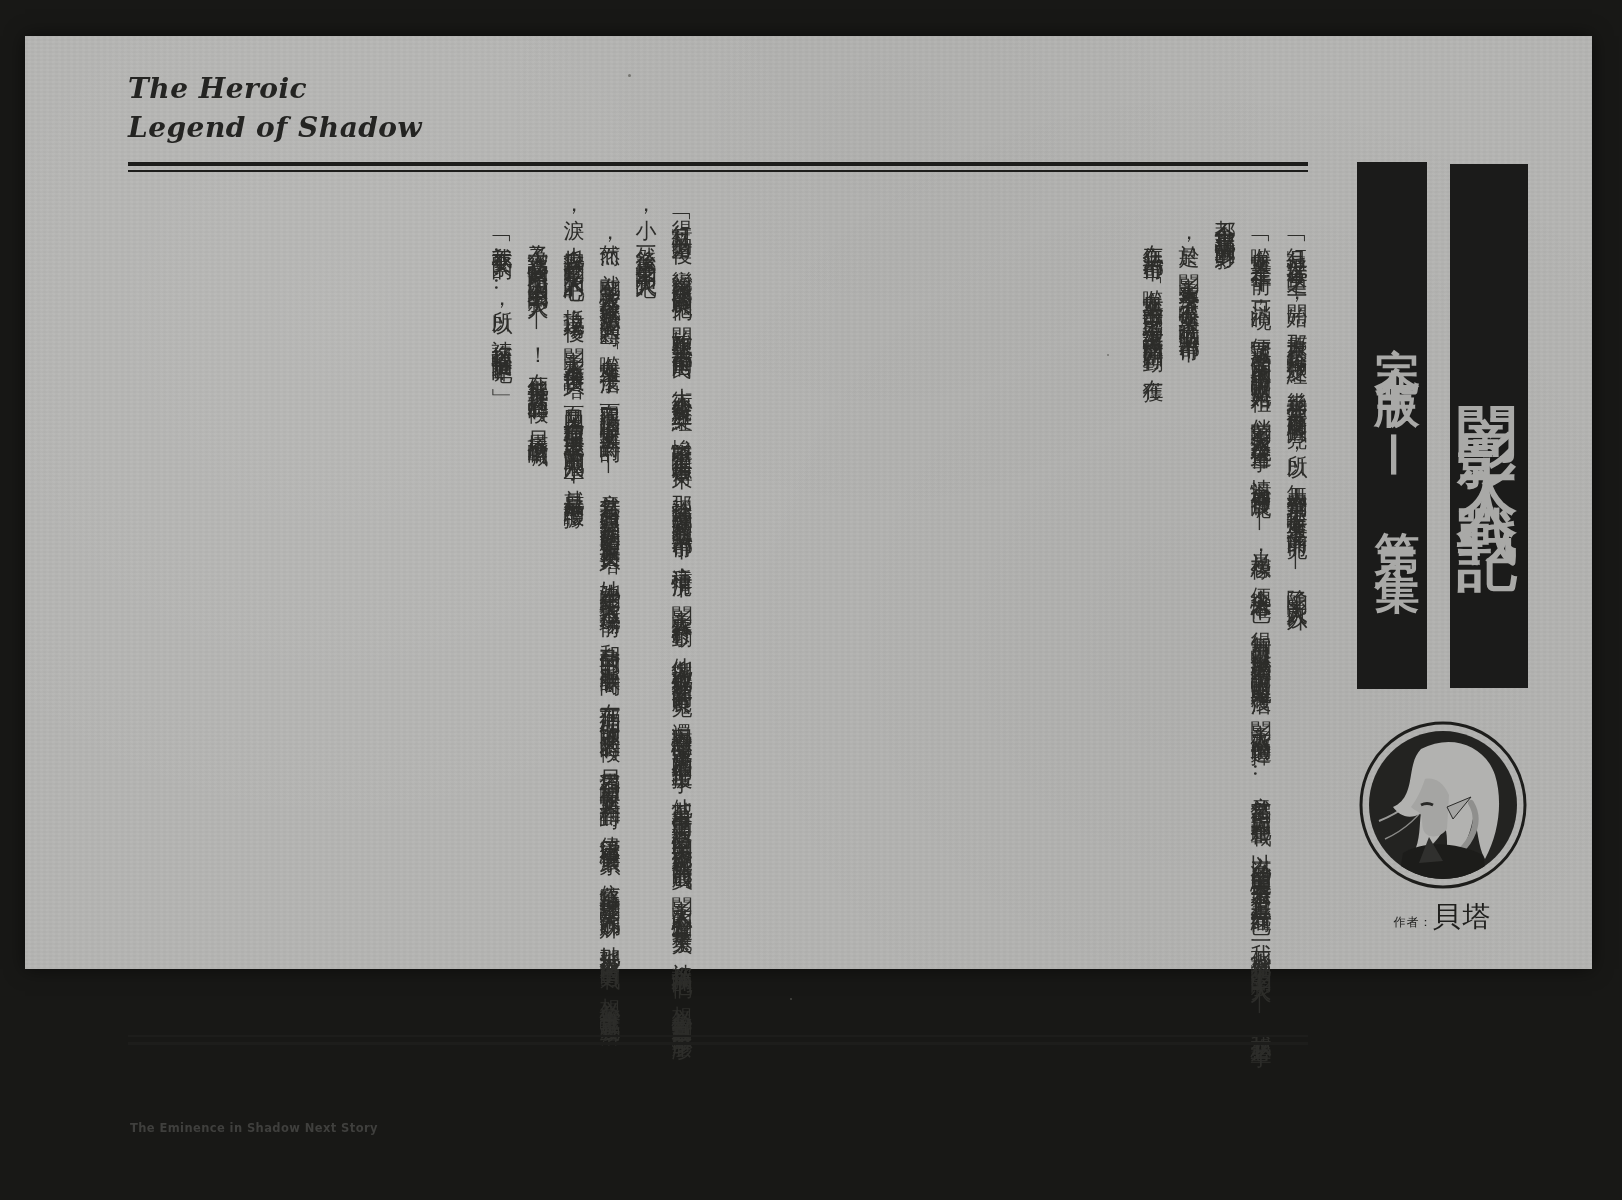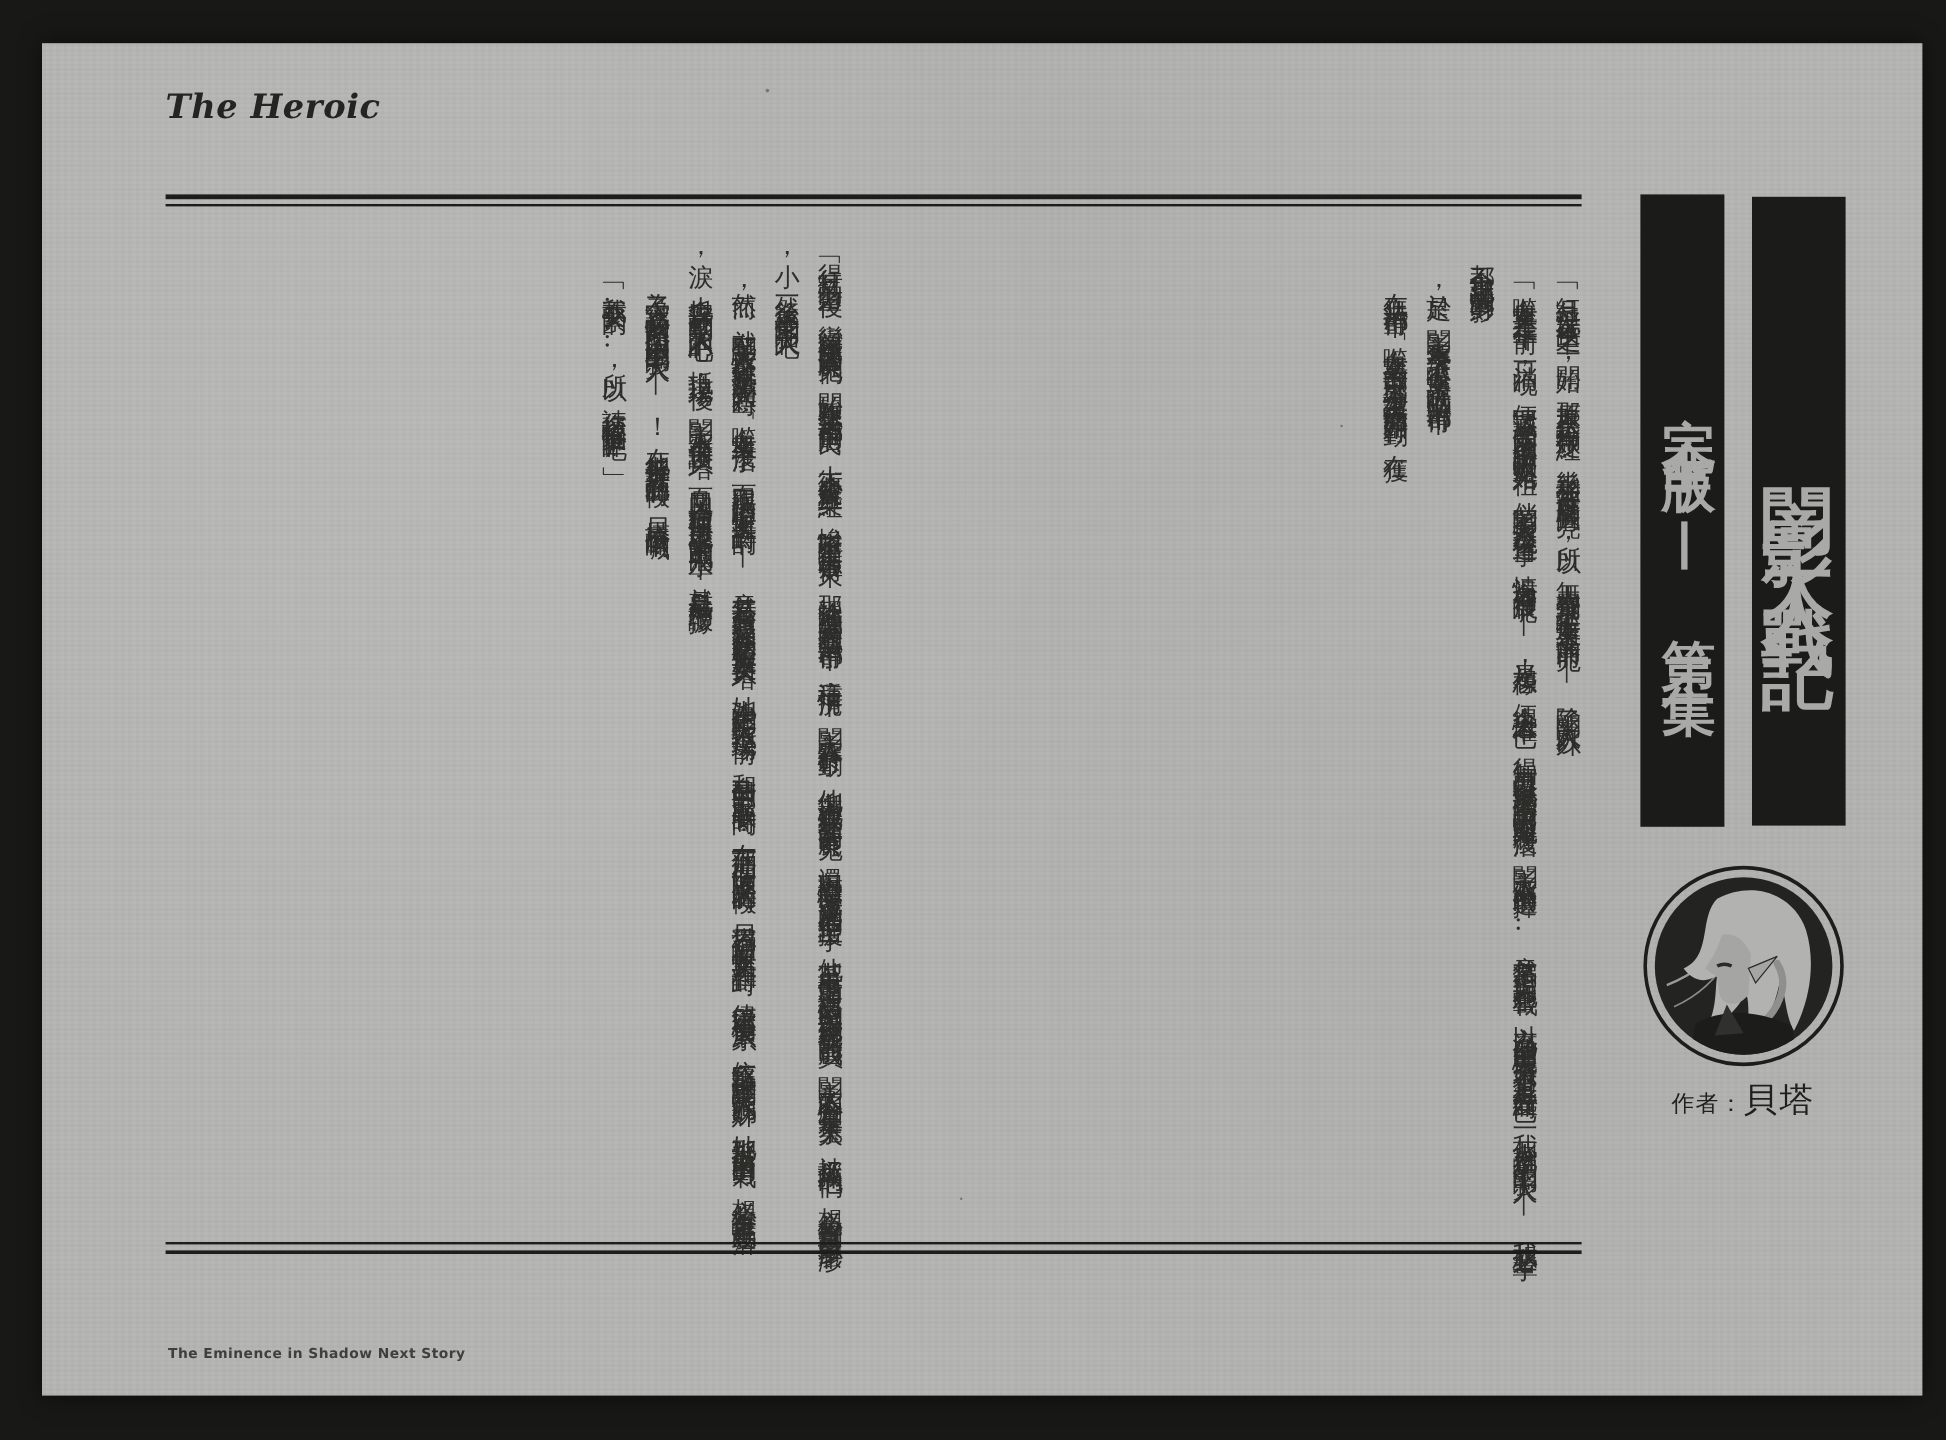--- a/index.html
+++ b/index.html
@@ -6,22 +6,22 @@
   html, body { width: 1622px; height: 1200px; }
   body {
     background: #181816;
     font-family: "DejaVu Sans", sans-serif;
     position: relative;
     overflow: hidden;
   }
   
   .paper {
     position: absolute;
-    left: 35px; top: 36px;
-    width: 1567px; height: 1127px;
+    left: 25px; top: 36px;
+    width: 1567px; height: 933px;
     background-color: #b5b5b3;
     background-image:
       radial-gradient(circle at 20% 30%, rgba(255,255,255,0.05), transparent 40%),
       radial-gradient(circle at 75% 65%, rgba(0,0,0,0.03), transparent 45%),
       radial-gradient(circle at 55% 10%, rgba(0,0,0,0.025), transparent 35%),
       repeating-linear-gradient(0deg, rgba(0,0,0,0.015) 0 2px, rgba(255,255,255,0.012) 2px 4px),
       repeating-linear-gradient(90deg, rgba(0,0,0,0.01) 0 3px, rgba(255,255,255,0.01) 3px 6px);
     box-shadow: 0 0 18px rgba(0,0,0,0.55);
   }
   .speck { position: absolute; width: 3px; height: 3px; border-radius: 50%; background: #5b5b55; opacity: .7; }
@@ -71,21 +71,21 @@
   
   .avatar { position: absolute; left: 1334px; top: 685px; width: 168px; height: 168px; }
 
   
   .author-line {
     position: absolute; left: 1332px; top: 862px; width: 172px;
     text-align: center; color: #1f1f1d;
     font-family: "DejaVu Serif", serif;
     white-space: nowrap;
   }
-  .author-label { font-size: 19px; letter-spacing: 1px; }
+  .author-label { font-size: 12px; letter-spacing: 1px; }
   .author-name  { font-size: 28px; font-weight: normal; letter-spacing: 2px; text-align: right; }
 
   
   .text-block {
     position: absolute;
     writing-mode: vertical-rl;
     text-orientation: mixed;
     font-family: "DejaVu Serif", serif;
     font-size: 21px;
     letter-spacing: 3px;
@@ -109,20 +109,21 @@
     margin-top: 25px;
   }
 </style>
 </head>
 <body>
 
 <div class="paper">
 
   <div class="en-header">
     <div>The Heroic</div>
+    <div>Legend of Shadow</div>
   </div>
 
   <div class="rule rule-top"></div>
 
   <div class="title-box box-main">
     <span>闇影大人戰記</span>
   </div>
 
   <div class="title-box box-sub">
     <span>完全版——第三集</span>

